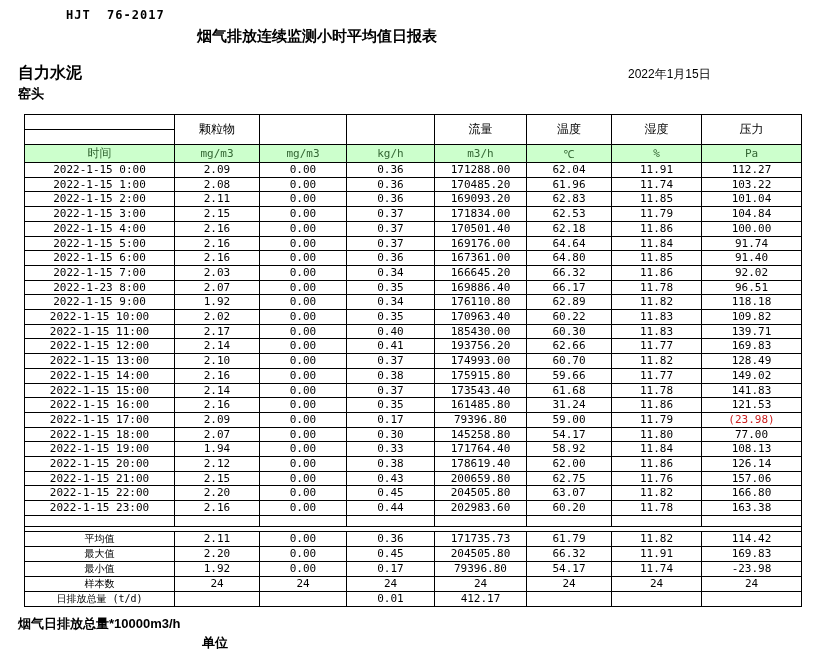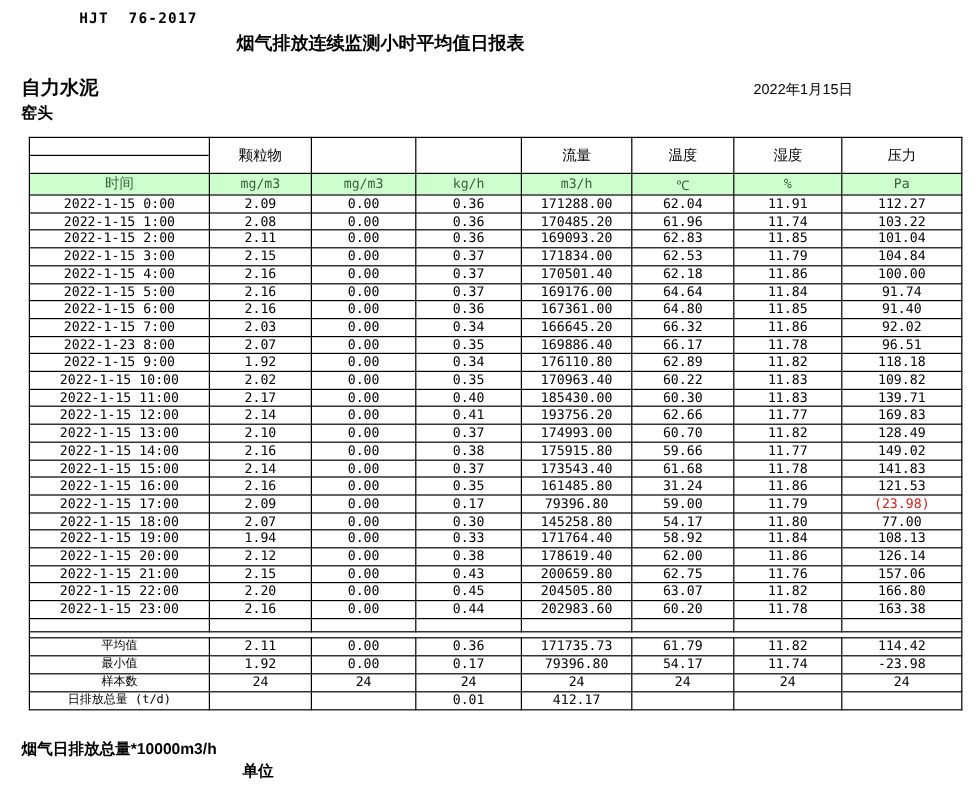--- a/index.html
+++ b/index.html
@@ -389,20 +389,30 @@
           <td>平均值</td>
           <td>2.11</td>
           <td>0.00</td>
           <td>0.36</td>
           <td>171735.73</td>
           <td>61.79</td>
           <td>11.82</td>
           <td>114.42</td>
         </tr>
         <tr class="summary">
+          <td>最大值</td>
+          <td>2.20</td>
+          <td>0.00</td>
+          <td>0.45</td>
+          <td>204505.80</td>
+          <td>66.32</td>
+          <td>11.91</td>
+          <td>169.83</td>
+        </tr>
+        <tr class="summary">
           <td>最小值</td>
           <td>1.92</td>
           <td>0.00</td>
           <td>0.17</td>
           <td>79396.80</td>
           <td>54.17</td>
           <td>11.74</td>
           <td>-23.98</td>
         </tr>
         <tr class="summary">

